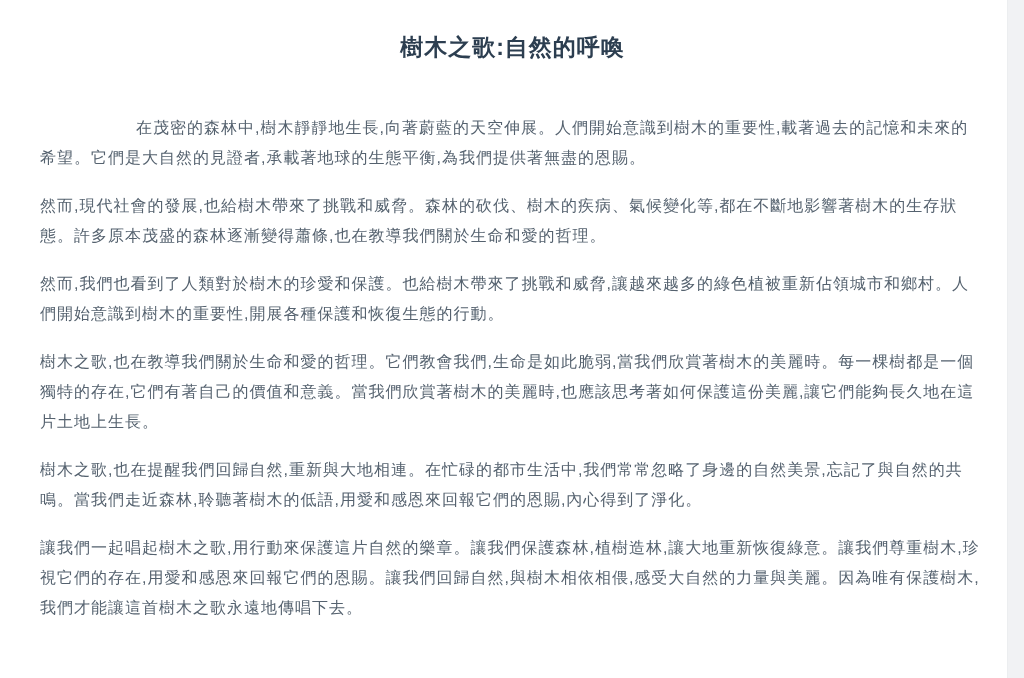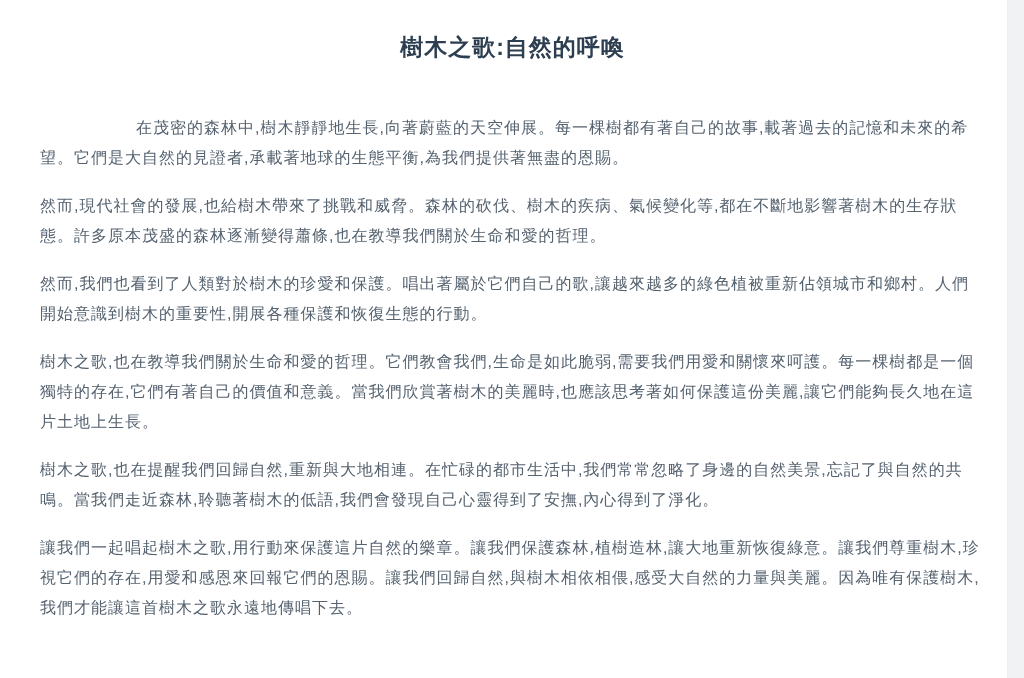--- a/index.html
+++ b/index.html
@@ -56,25 +56,25 @@
 </head>
 <body>
 
 <div class="viewport">
 
   <div class="page">
 
     <h1 class="title">樹木之歌:自然的呼喚</h1>
 
     <div class="content">
-      <p class="para indent-first">在茂密的森林中,樹木靜靜地生長,向著蔚藍的天空伸展。每一棵樹都有著自己的故事,載著過去的記憶和未來的希望。它們是大自然的見證者,承載著地球的生態平衡,為我們提供著無盡的恩賜。</p>
+      <p class="para indent-first">在茂密的森林中,樹木靜靜地生長,向著蔚藍的天空伸展。人們開始意識到樹木的重要性,載著過去的記憶和未來的希望。它們是大自然的見證者,承載著地球的生態平衡,為我們提供著無盡的恩賜。</p>
       <p class="para">然而,現代社會的發展,也給樹木帶來了挑戰和威脅。森林的砍伐、樹木的疾病、氣候變化等,都在不斷地影響著樹木的生存狀態。許多原本茂盛的森林逐漸變得蕭條,也在教導我們關於生命和愛的哲理。</p>
-      <p class="para">然而,我們也看到了人類對於樹木的珍愛和保護。唱出著屬於它們自己的歌,讓越來越多的綠色植被重新佔領城市和鄉村。人們開始意識到樹木的重要性,開展各種保護和恢復生態的行動。</p>
-      <p class="para">樹木之歌,也在教導我們關於生命和愛的哲理。它們教會我們,生命是如此脆弱,需要我們用愛和關懷來呵護。每一棵樹都是一個獨特的存在,它們有著自己的價值和意義。當我們欣賞著樹木的美麗時,也應該思考著如何保護這份美麗,讓它們能夠長久地在這片土地上生長。</p>
-      <p class="para">樹木之歌,也在提醒我們回歸自然,重新與大地相連。在忙碌的都市生活中,我們常常忽略了身邊的自然美景,忘記了與自然的共鳴。當我們走近森林,聆聽著樹木的低語,我們會發現自己心靈得到了安撫,內心得到了淨化。</p>
+      <p class="para">然而,我們也看到了人類對於樹木的珍愛和保護。也給樹木帶來了挑戰和威脅,讓越來越多的綠色植被重新佔領城市和鄉村。人們開始意識到樹木的重要性,開展各種保護和恢復生態的行動。</p>
+      <p class="para">樹木之歌,也在教導我們關於生命和愛的哲理。它們教會我們,生命是如此脆弱,當我們欣賞著樹木的美麗時。每一棵樹都是一個獨特的存在,它們有著自己的價值和意義。當我們欣賞著樹木的美麗時,也應該思考著如何保護這份美麗,讓它們能夠長久地在這片土地上生長。</p>
+      <p class="para">樹木之歌,也在提醒我們回歸自然,重新與大地相連。在忙碌的都市生活中,我們常常忽略了身邊的自然美景,忘記了與自然的共鳴。當我們走近森林,聆聽著樹木的低語,用愛和感恩來回報它們的恩賜,內心得到了淨化。</p>
       <p class="para">讓我們一起唱起樹木之歌,用行動來保護這片自然的樂章。讓我們保護森林,植樹造林,讓大地重新恢復綠意。讓我們尊重樹木,珍視它們的存在,用愛和感恩來回報它們的恩賜。讓我們回歸自然,與樹木相依相偎,感受大自然的力量與美麗。因為唯有保護樹木,我們才能讓這首樹木之歌永遠地傳唱下去。</p>
     </div>
 
   </div>
 
   <div class="scrollbar-track"></div>
 
 </div>
 
 </body></html>

